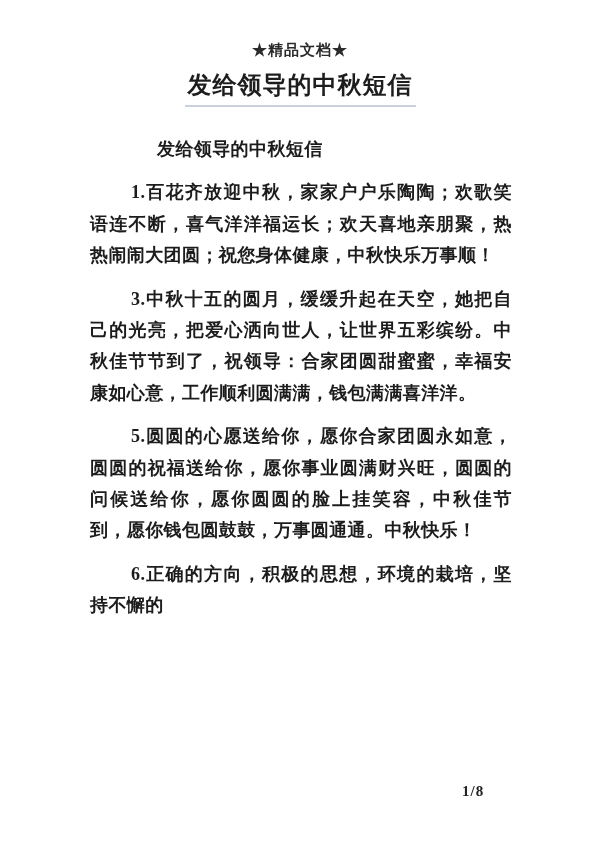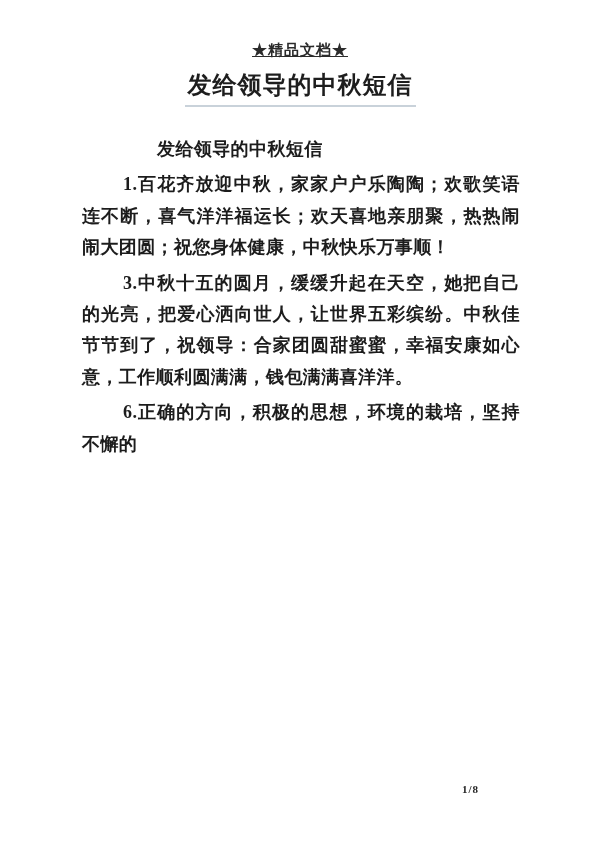--- a/index.html
+++ b/index.html
@@ -13,21 +13,20 @@
   }
   .watermark {
     position: absolute;
     top: 41px;
     left: 0; right: 0;
     text-align: center;
     font-size: 15px;
     font-weight: 700;
     color: #2b2b2b;
     letter-spacing: 1px;
-    text-decoration: underline;
   }
   .title-wrap {
     position: absolute;
     top: 69px;
     left: 0; right: 0;
     text-align: center;
   }
   .doc-title {
     display: inline-block;
     font-size: 24px;
@@ -49,28 +48,28 @@
     text-align: justify;
     text-justify: inter-ideograph;
     letter-spacing: 0.4px;
   }
   .content .body-heading {
     margin: 0;
     text-indent: 79px;
     text-align: left;
   }
   .content p.para {
-    margin: 4px;
+    margin: 12px;
     text-indent: 41px;
   }
   .page-num {
     position: absolute;
     top: 783px;
     left: 462px;
-    font-size: 11px;
+    font-size: 15px;
     font-weight: 700;
     color: #222222;
     letter-spacing: 1px;
   }
 </style>
 </head>
 <body>
 
 <div class="page">
 
@@ -78,19 +77,20 @@
 
   <div class="title-wrap">
     <span class="doc-title">发给领导的中秋短信</span>
   </div>
 
   <div class="content">
     <p class="body-heading">发给领导的中秋短信</p>
     <div>
         <p class="para">1.百花齐放迎中秋，家家户户乐陶陶；欢歌笑语连不断，喜气洋洋福运长；欢天喜地亲朋聚，热热闹闹大团圆；祝您身体健康，中秋快乐万事顺！</p>
         <p class="para">3.中秋十五的圆月，缓缓升起在天空，她把自己的光亮，把爱心洒向世人，让世界五彩缤纷。中秋佳节节到了，祝领导：合家团圆甜蜜蜜，幸福安康如心意，工作顺利圆满满，钱包满满喜洋洋。</p>
+        <p class="para">5.圆圆的心愿送给你，愿你合家团圆永如意，圆圆的祝福送给你，愿你事业圆满财兴旺，圆圆的问候送给你，愿你圆圆的脸上挂笑容，中秋佳节到，愿你钱包圆鼓鼓，万事圆通通。中秋快乐！</p>
         <p class="para">6.正确的方向，积极的思想，环境的栽培，坚持不懈的</p>
       </div>
   </div>
 
   <div class="page-num">1/8</div>
 
 </div>
 
 </body></html>

